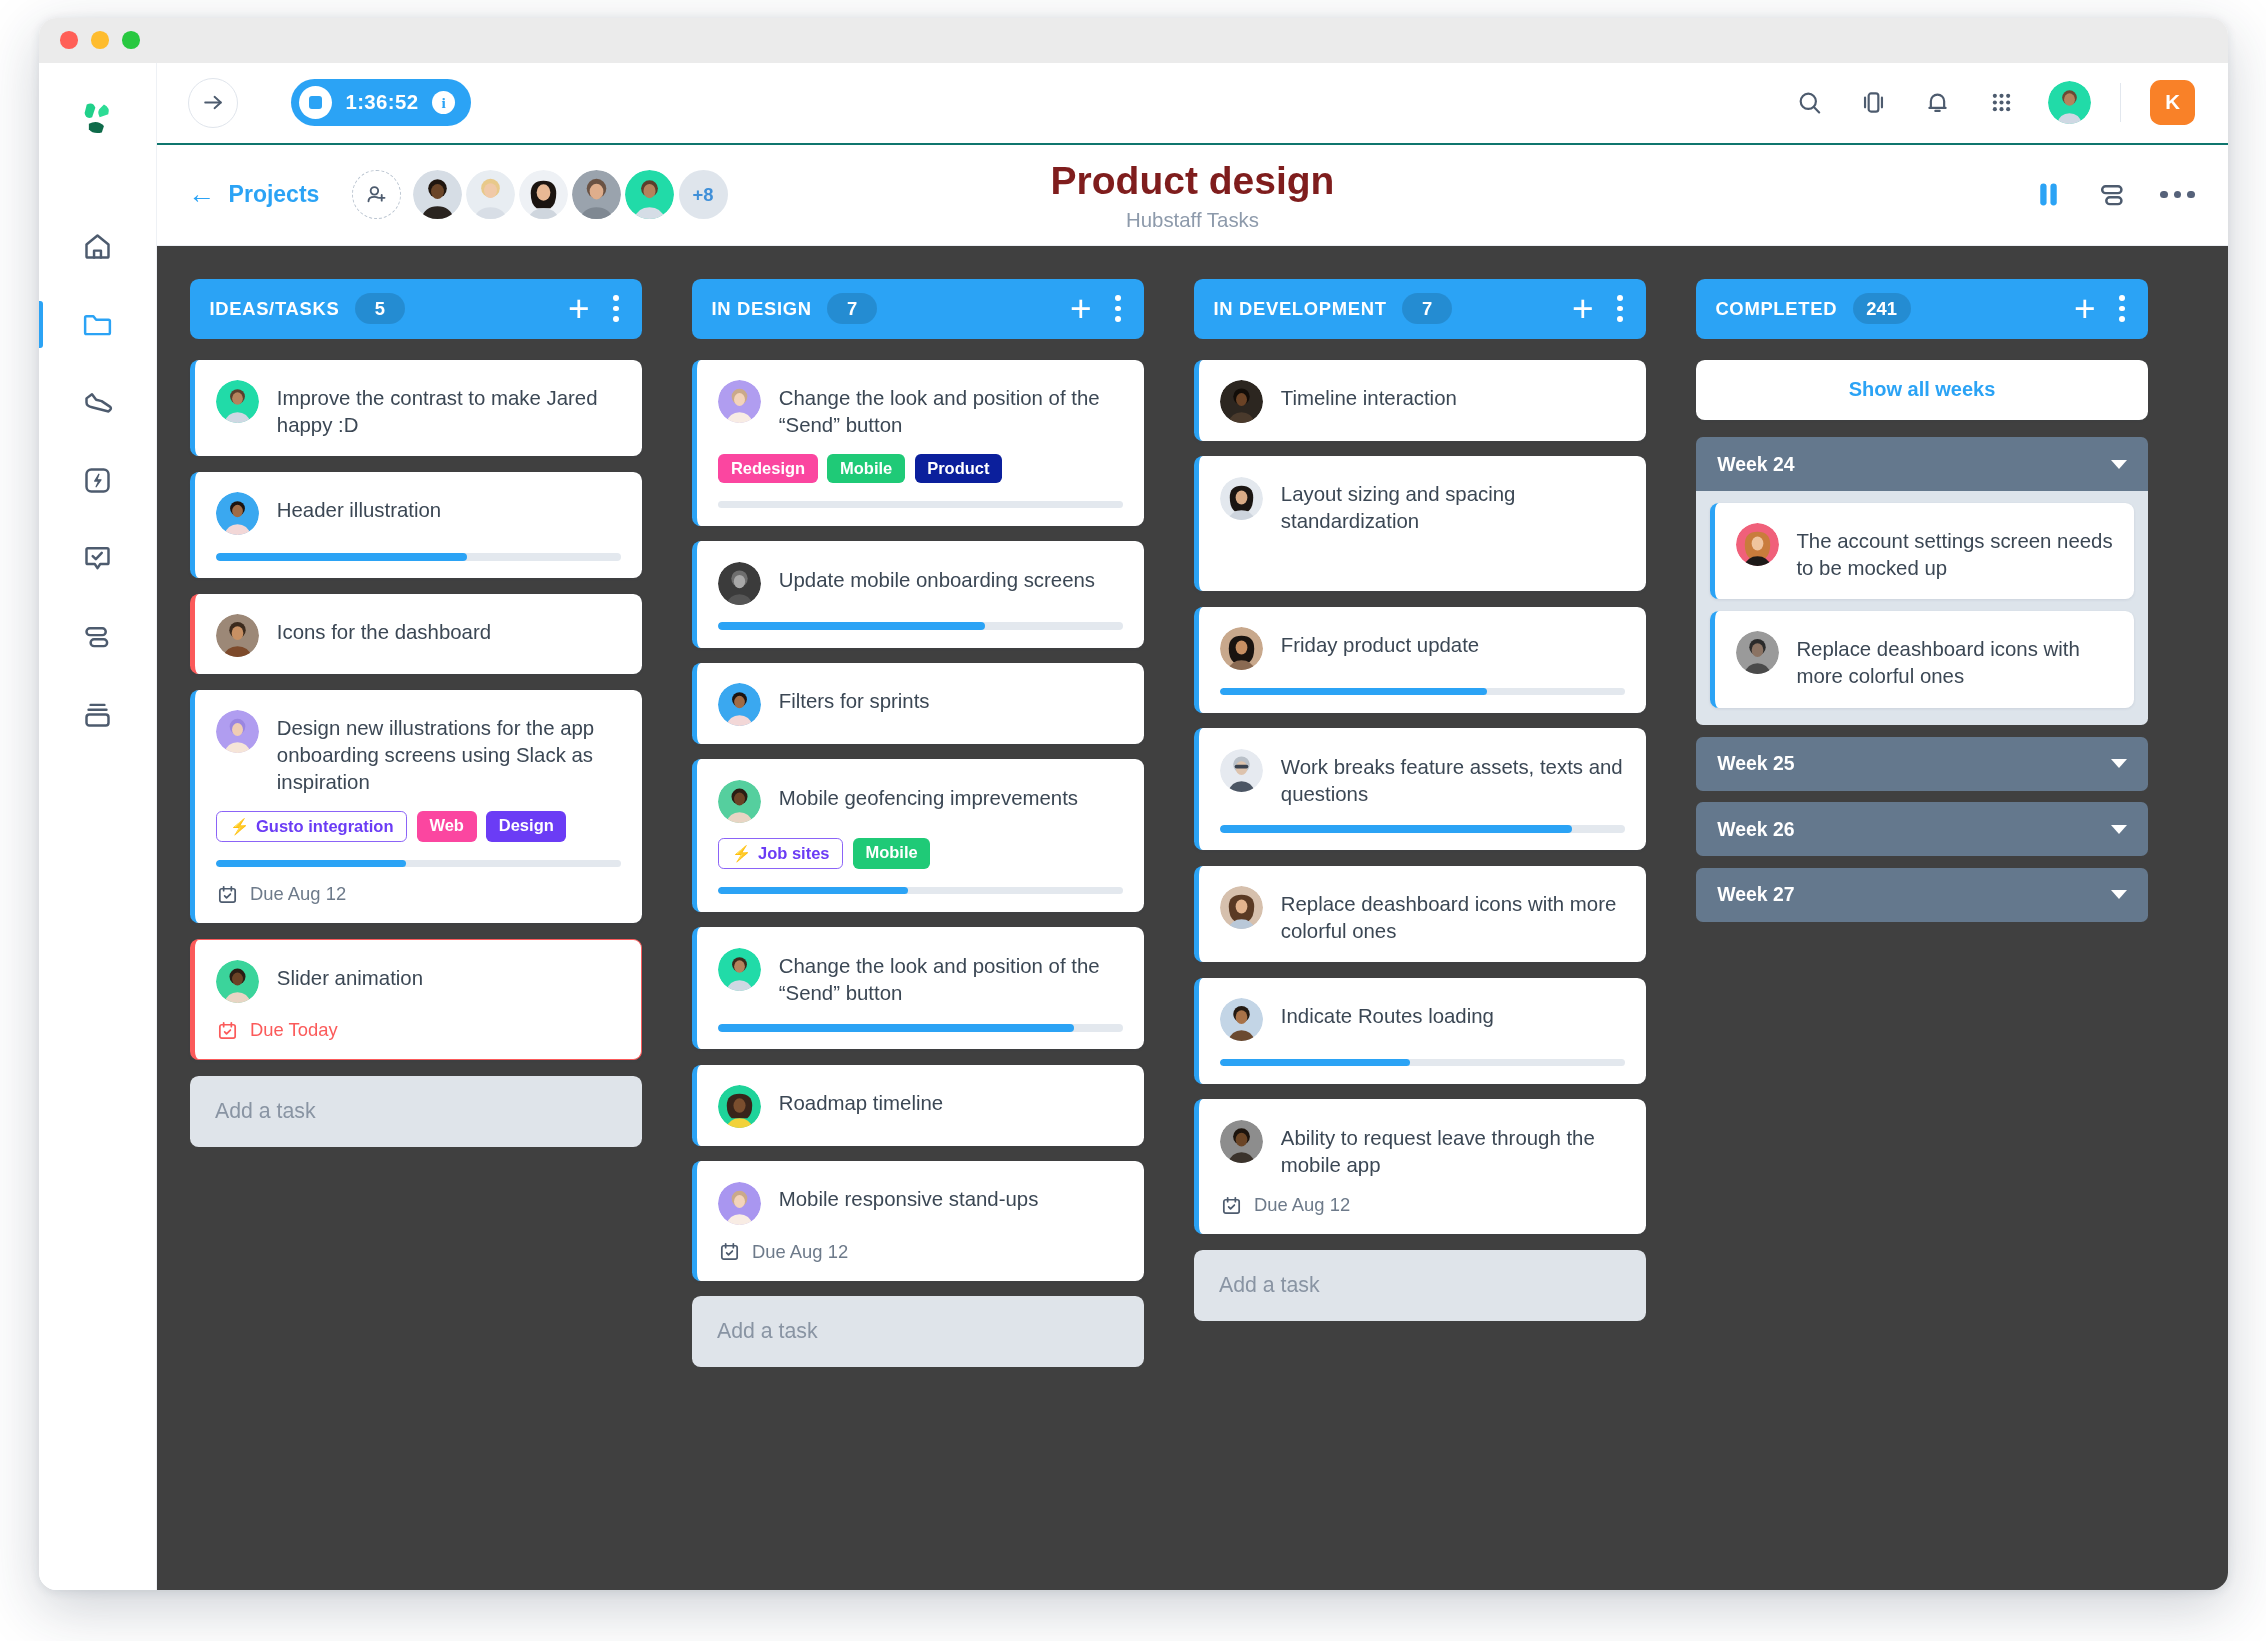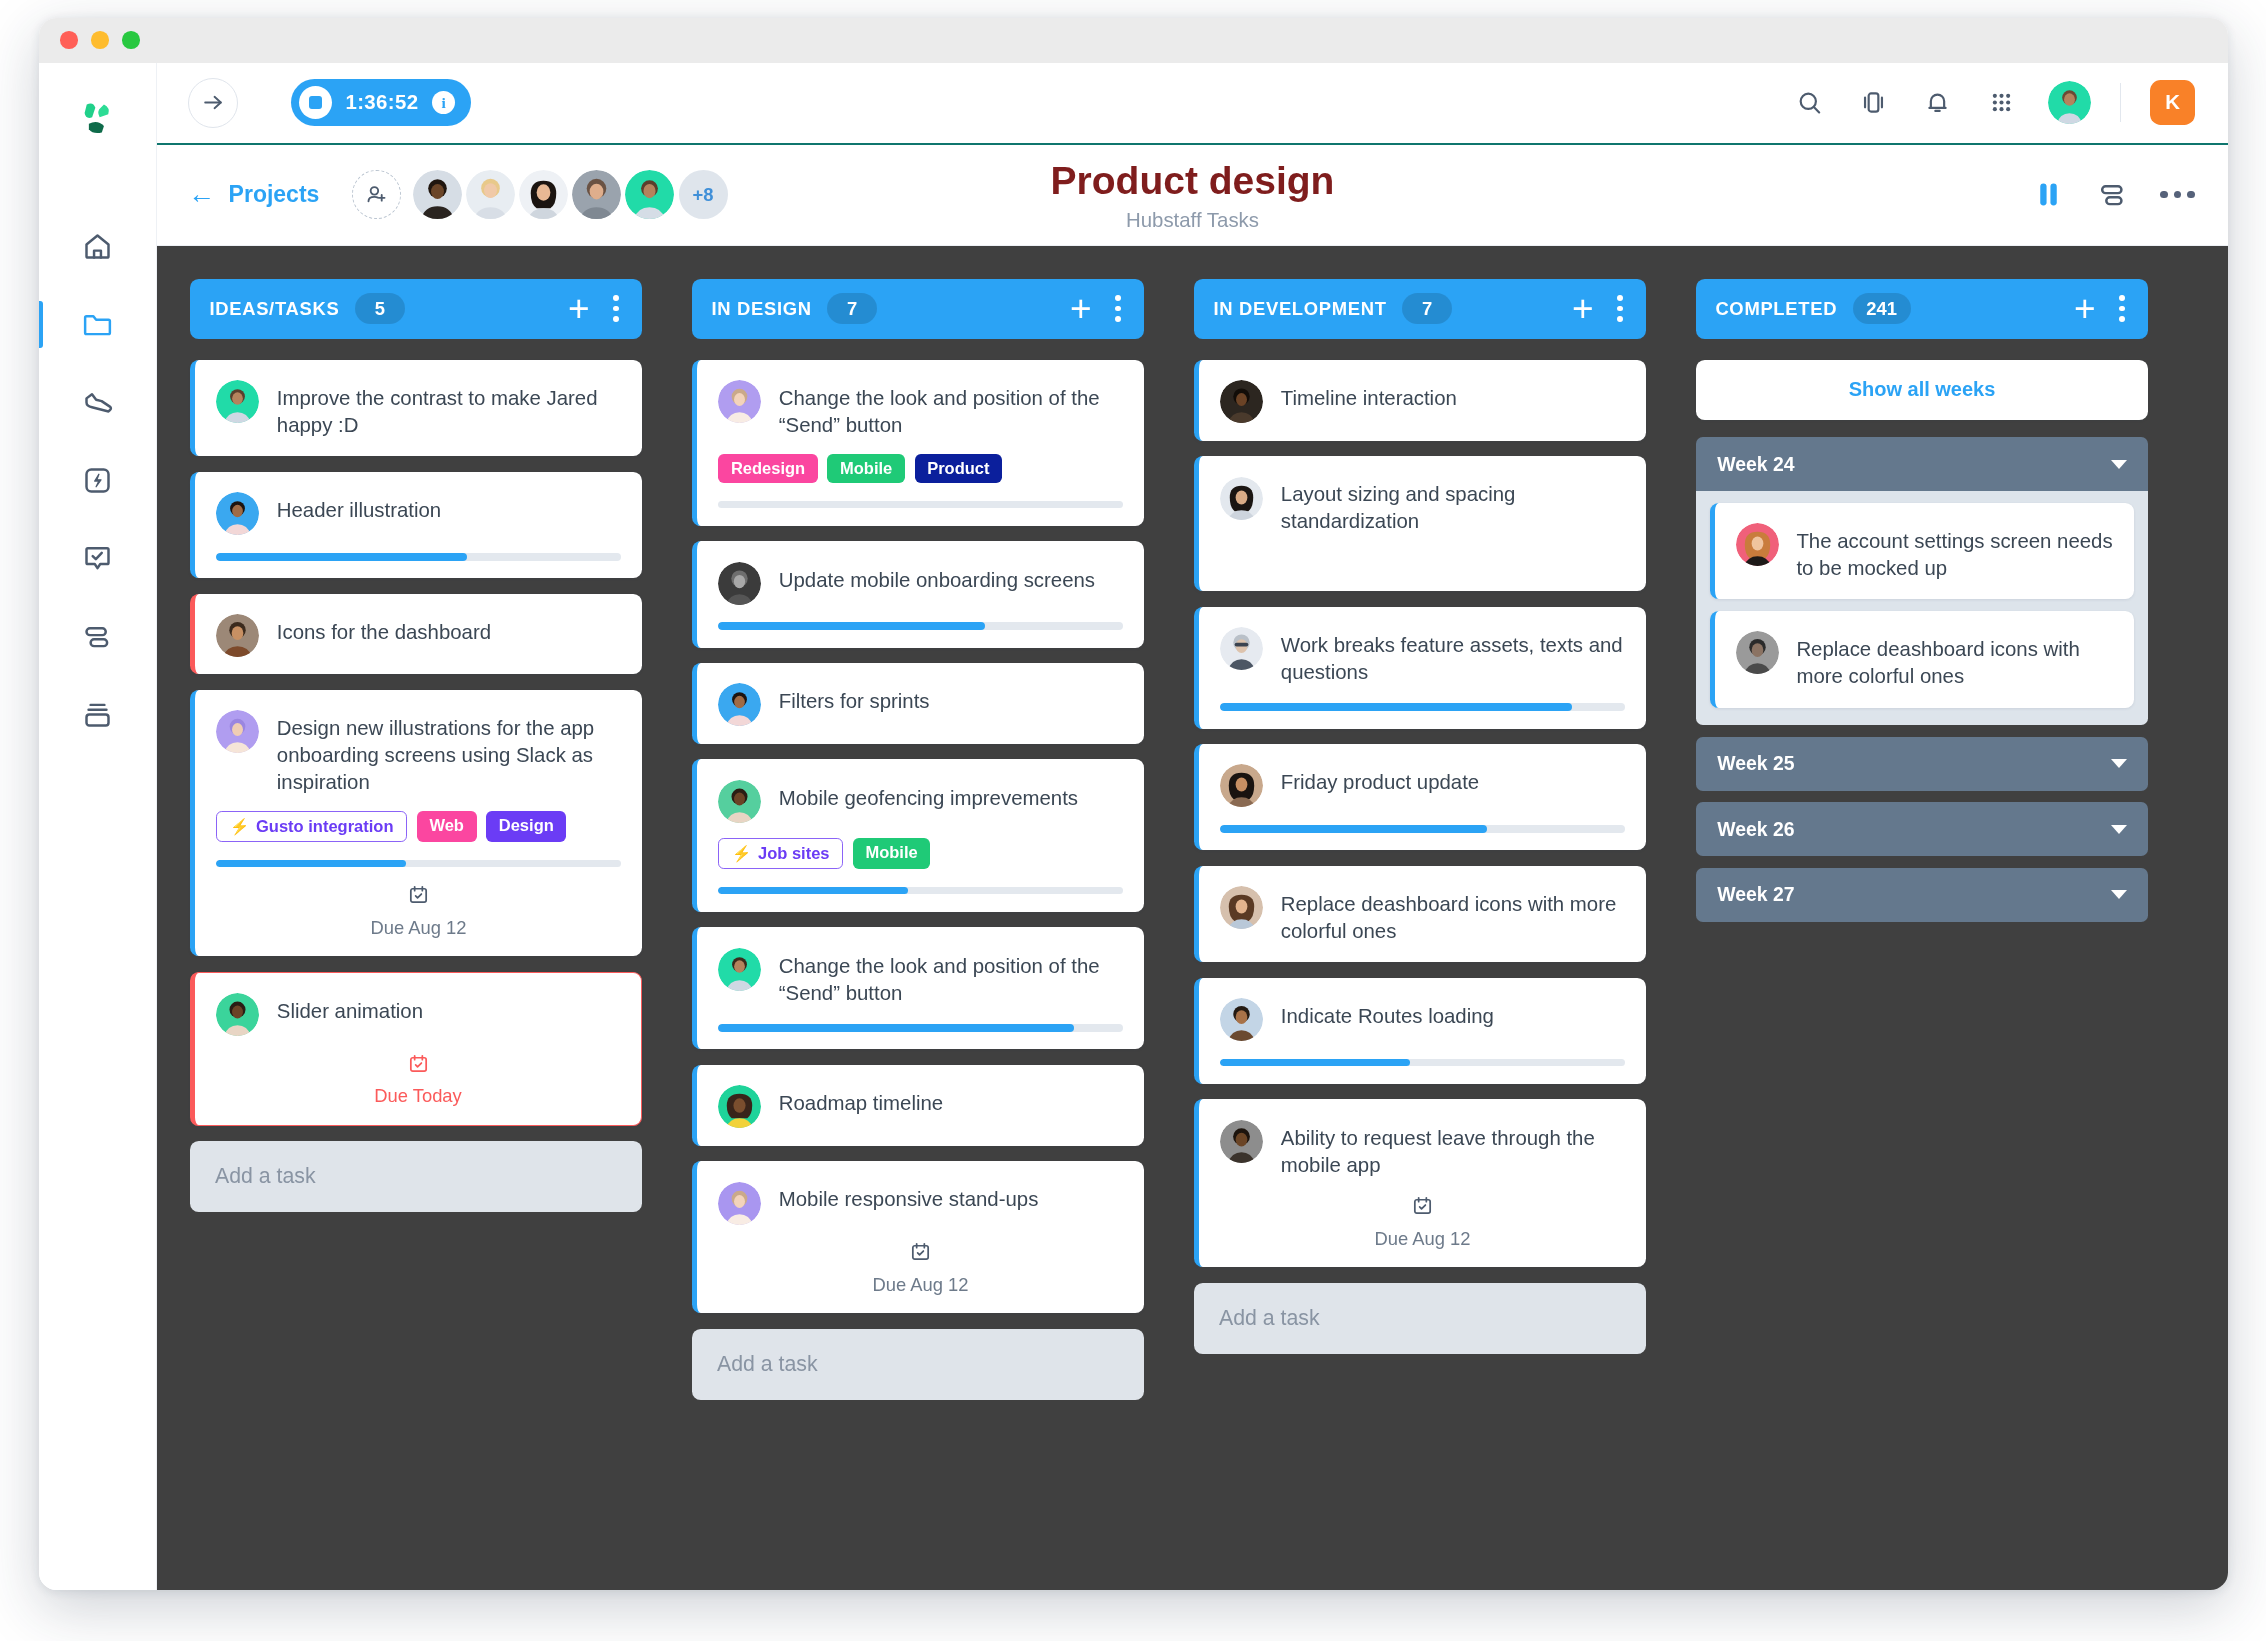--- a/index.html
+++ b/index.html
@@ -163,21 +163,21 @@
   .tag.violet { background: #6b3cf5; }
   .tag.outline {
     background: #fff; color: #6b3cf5; border: 1.6px solid #8b63f7;
     display: flex; align-items: center; gap: 6.8px;
   }
   .bolt { font-size: 15.5px; line-height: 1; }
   .progress { height: 7.8px; background: #e3e8ee; border-radius: 4.9px; margin-top: 17.5px; overflow: hidden; }
   .progress > i { display: block; height: 100%; background: #2ba3f5; border-radius: 4.9px; }
   .due {
     display: flex; align-items: center; gap: 10.7px; margin-top: 15.5px;
-    font-size: 18.4px; color: #6d7a8a; flex-direction: column;
+    font-size: 18.4px; color: #6d7a8a;
   }
   .due.red-due { color: #fb5a5a; }
   .due svg { width: 23px; height: 23px; }
   .add-task {
     background: #dfe4ea; border-radius: 8.7px; height: 71px;
     display: flex; align-items: center; padding: 0 25px;
     color: #8994a3; font-size: 21.3px; cursor: pointer; margin-top: 3.9px;
   }
 
   
@@ -724,48 +724,48 @@
                   </svg>
               </span>
               <span class="card-title">Layout sizing and spacing standardization</span>
             </div>
           </div>
 
           <div class="card">
             <div class="card-top">
               <span class="card-avatar">
                 <svg viewBox="0 0 44 44" width="43" height="43">
+                    <circle cx="22" cy="22" r="22" fill="#c8a88c"></circle>
+                  <path d="M9 22 q0-13 13-13 q13 0 13 13 q0 10-5 14 h-16 q-5-4-5-14 Z" fill="#191310"></path>
+                  <ellipse cx="22" cy="21" rx="6" ry="7.2" fill="#c78f63"></ellipse>
+                  <path d="M8 44 q4-10 14-10 q10 0 14 10 Z" fill="#8a6a52"></path>
+                  </svg>
+              </span>
+              <span class="card-title">Friday product update</span>
+            </div>
+            <div class="progress">
+                <i style="width:66%"></i>
+              </div>
+          </div>
+
+          <div class="card">
+            <div class="card-top">
+              <span class="card-avatar">
+                <svg viewBox="0 0 44 44" width="43" height="43">
                     <circle cx="22" cy="22" r="22" fill="#e6eaf0"></circle>
                   <circle cx="22" cy="16" r="8.4" fill="#b9c0c8"></circle>
                     <ellipse cx="22" cy="19.5" rx="6" ry="7" fill="#ddc3ad"></ellipse>
                   <rect x="15" y="16" width="14" height="4" rx="2" fill="#3a4350"></rect>
                   <path d="M8 44 q4-11 14-11 q10 0 14 11 Z" fill="#4c5664"></path>
                   </svg>
               </span>
               <span class="card-title">Work breaks feature assets, texts and questions</span>
             </div>
             <div class="progress">
                 <i style="width:87%"></i>
-              </div>
-          </div>
-
-          <div class="card">
-            <div class="card-top">
-              <span class="card-avatar">
-                <svg viewBox="0 0 44 44" width="43" height="43">
-                    <circle cx="22" cy="22" r="22" fill="#c8a88c"></circle>
-                  <path d="M9 22 q0-13 13-13 q13 0 13 13 q0 10-5 14 h-16 q-5-4-5-14 Z" fill="#191310"></path>
-                  <ellipse cx="22" cy="21" rx="6" ry="7.2" fill="#c78f63"></ellipse>
-                  <path d="M8 44 q4-10 14-10 q10 0 14 10 Z" fill="#8a6a52"></path>
-                  </svg>
-              </span>
-              <span class="card-title">Friday product update</span>
-            </div>
-            <div class="progress">
-                <i style="width:66%"></i>
               </div>
           </div>
 
           <div class="card">
             <div class="card-top">
               <span class="card-avatar">
                 <svg viewBox="0 0 44 44" width="43" height="43">
                     <circle cx="22" cy="22" r="22" fill="#d6c0ad"></circle>
                   <path d="M9 21 q0-12 13-12 q13 0 13 12 q0 11-6 15 h-14 q-6-4-6-15 Z" fill="#5a3a24"></path>
                   <ellipse cx="22" cy="21" rx="6" ry="7.2" fill="#e3b48e"></ellipse>

